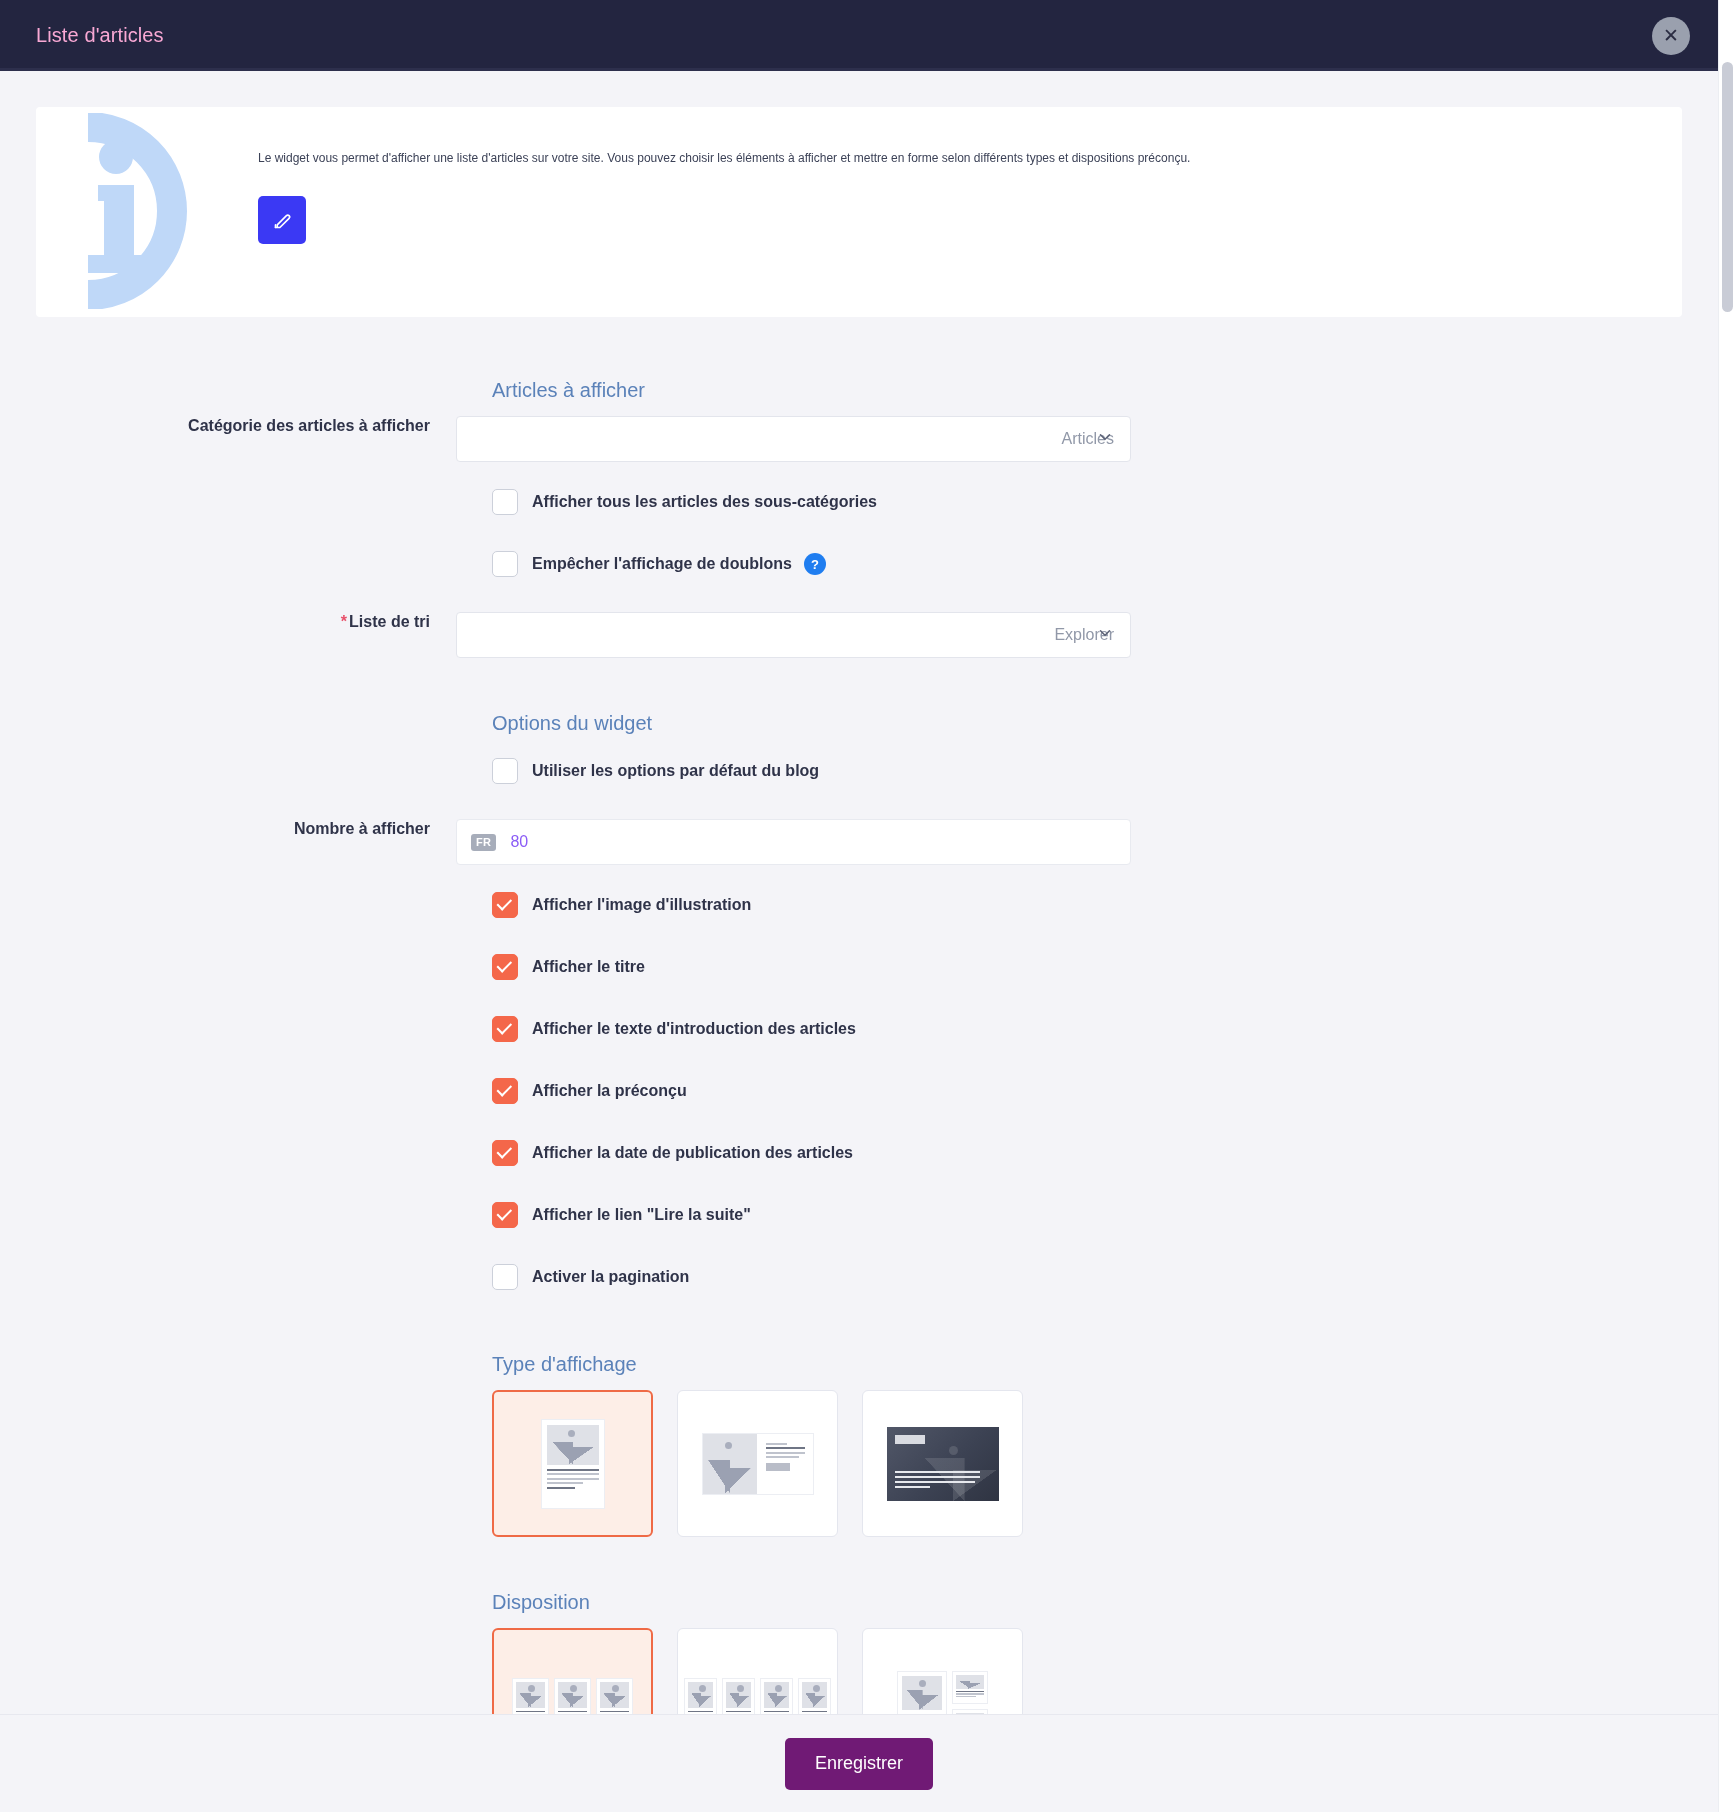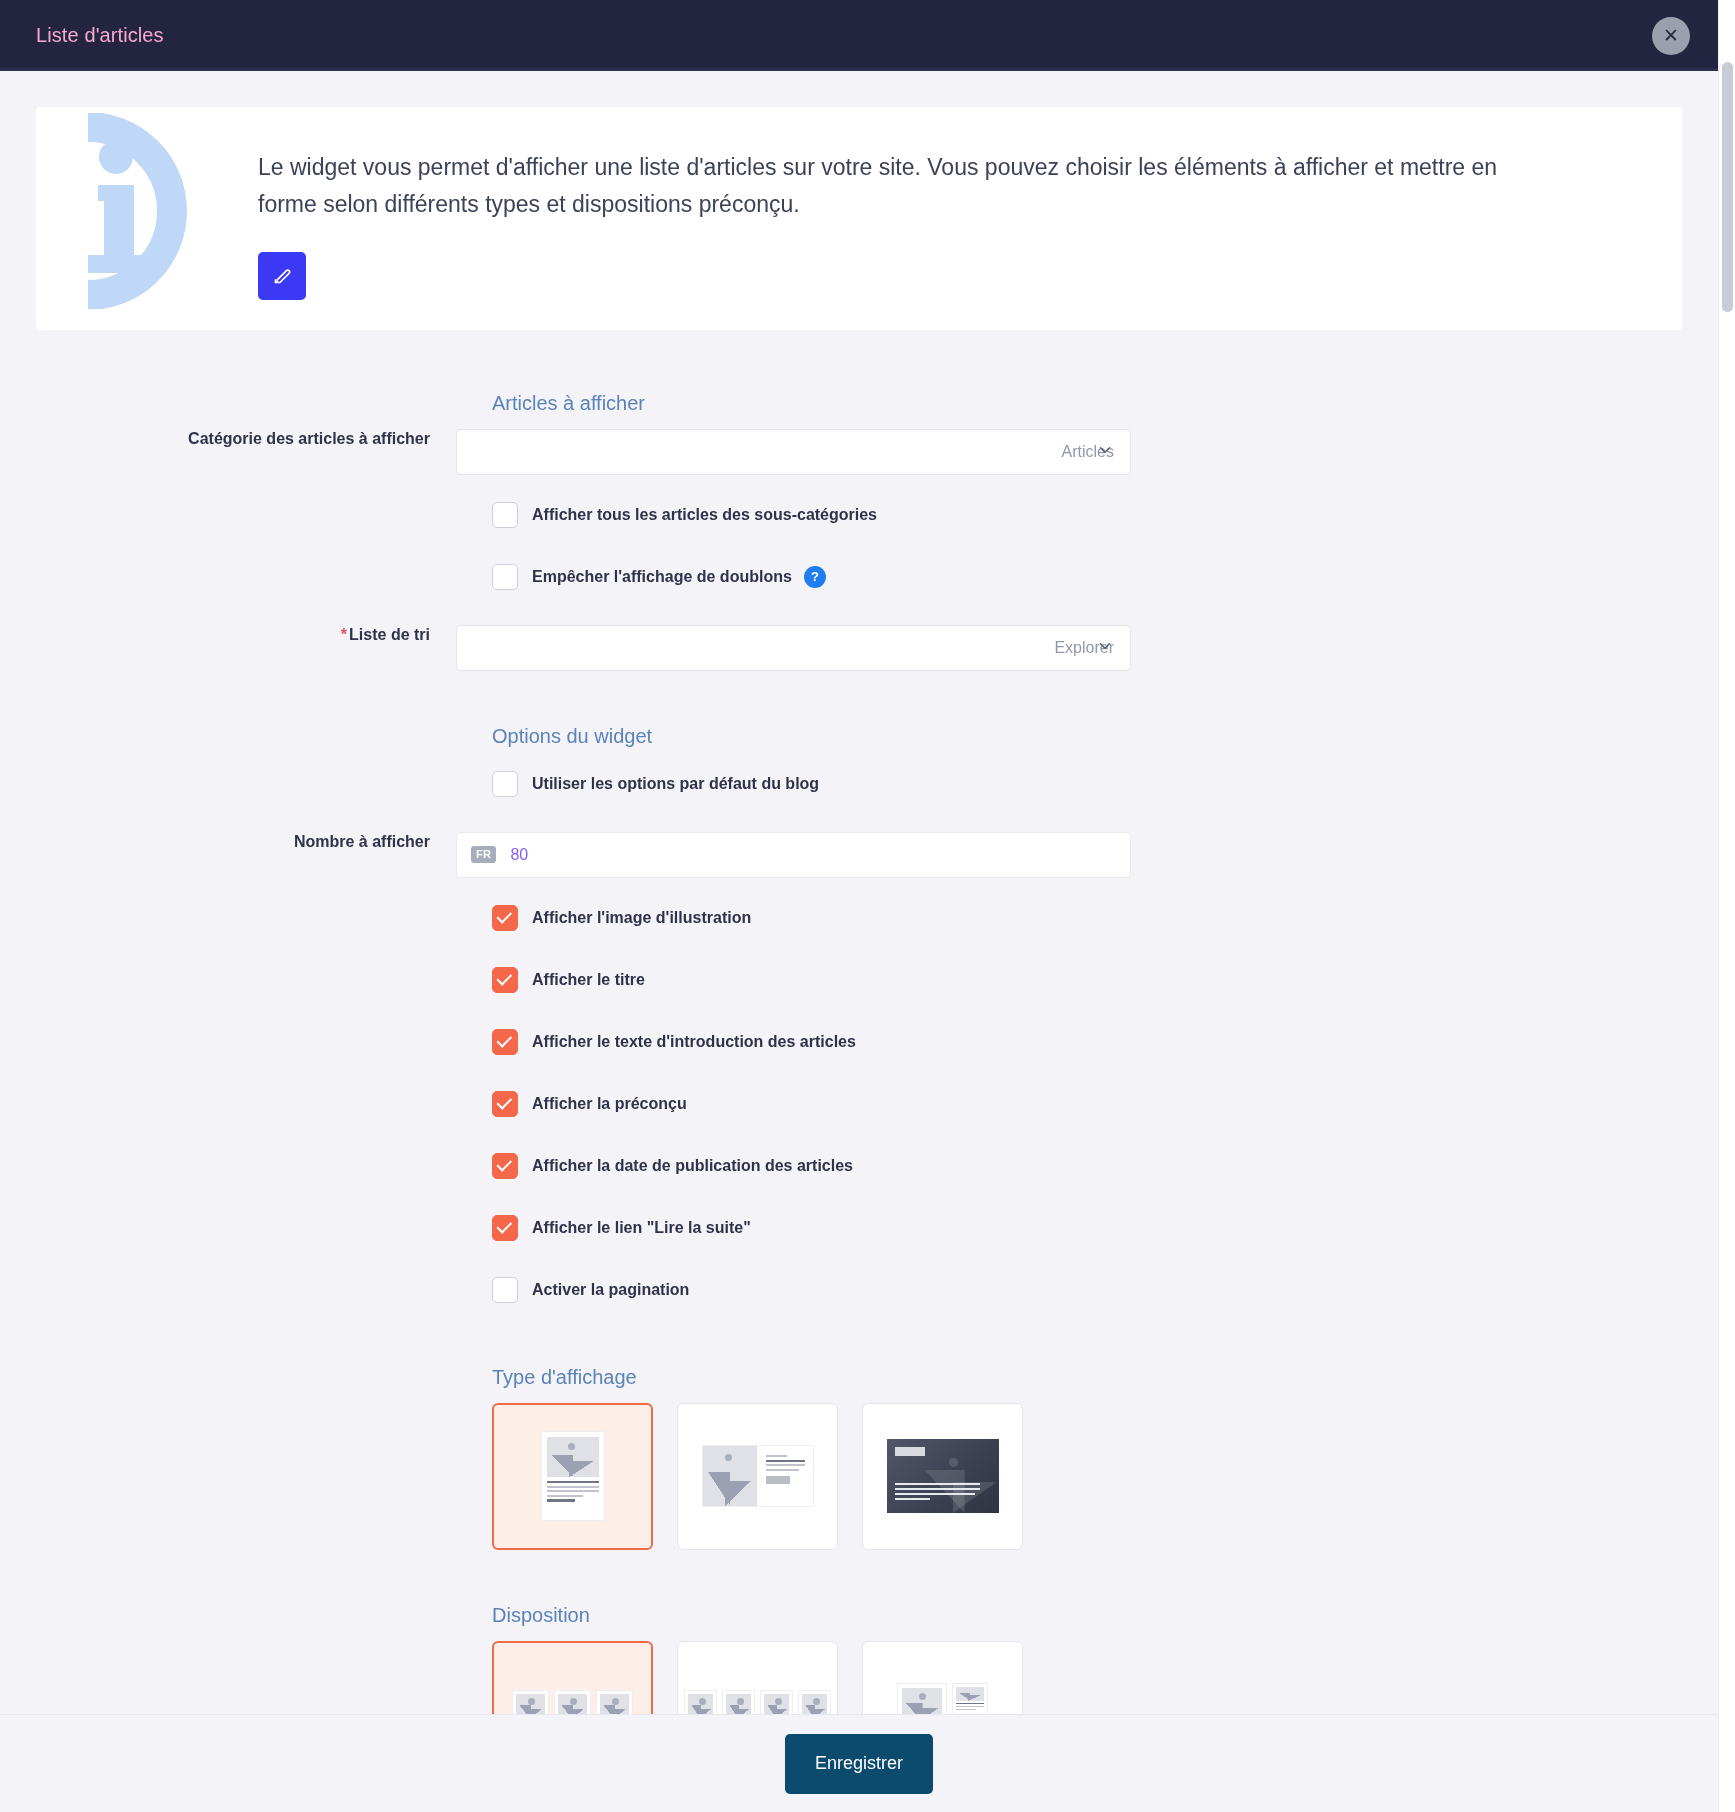--- a/index.html
+++ b/index.html
@@ -89,21 +89,21 @@
     position: absolute;
     left: 8px;
     top: 6px;
   }
   .info-card-content {
     flex: 1 1 auto;
     padding: 42px 40px 30px 36px;
   }
   .info-text {
     color: #3c4257;
-    font-size: 23px;
+    font-size: 12px;
     line-height: 1.62;
     max-width: 1270px;
     margin: 0;
   }
   .edit-btn {
     margin-top: 28px;
     width: 48px; height: 48px;
     background: #3b39f4;
     border: none;
     border-radius: 5px;
@@ -407,25 +407,25 @@
   .footer {
     flex: 0 0 auto;
     height: 98px;
     border-top: 1px solid #e7e8ef;
     display: flex;
     align-items: center;
     justify-content: center;
     background: #f4f4f8;
   }
   .save-btn {
-    background: #0c4a6e;
+    background: #701a75;
     color: #ffffff;
     border: none;
     border-radius: 5px;
-    height: 60px;
+    height: 52px;
     padding: 0 30px;
     font-size: 18px;
     cursor: pointer;
     font-family: "Liberation Sans", sans-serif;
   }
 
   
   .scroll-strip {
     position: absolute;
     right: 0; top: 0;

